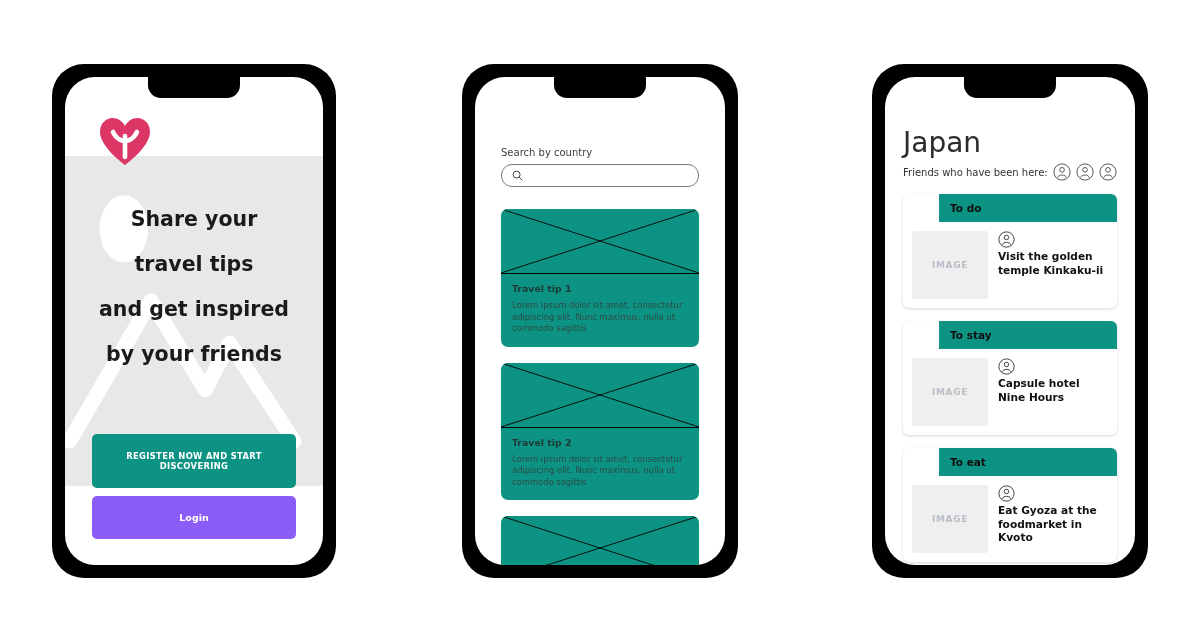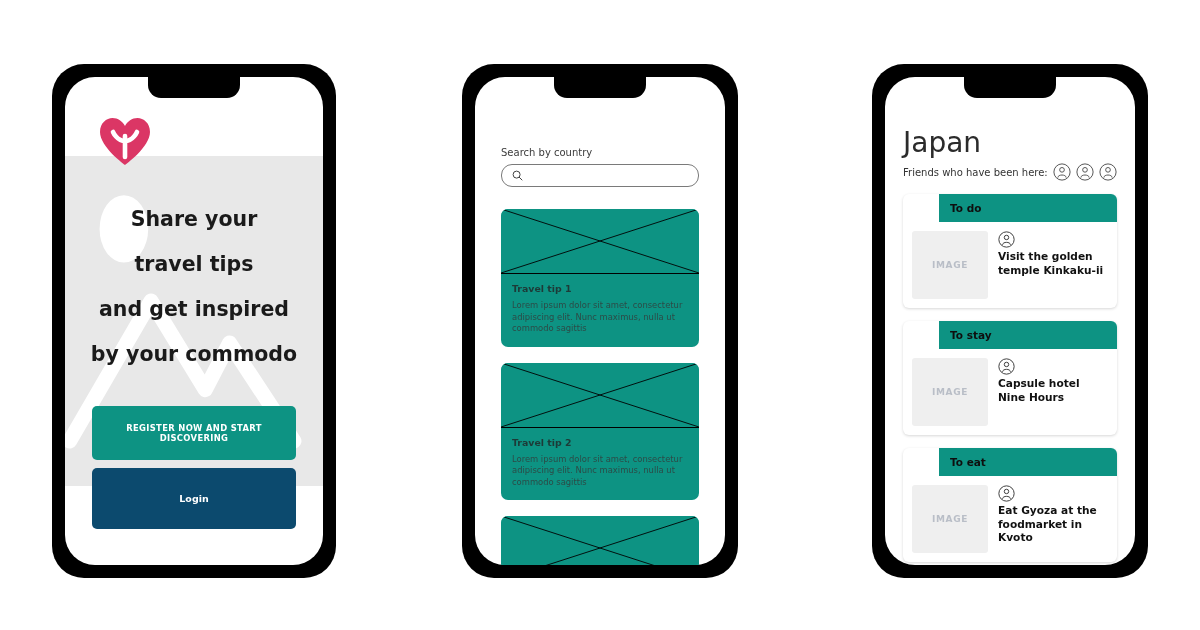--- a/index.html
+++ b/index.html
@@ -19,27 +19,27 @@
          border-bottom-left-radius:13px;border-bottom-right-radius:13px;z-index:30;}
 
   
   #phone1{left:52px;top:64px;width:284px;height:514px;}
   .p1-hero{position:absolute;left:0;right:0;top:79px;height:330px;background:#e8e8e8;overflow:hidden;}
   .p1-watermark{position:absolute;inset:0;}
   .logo-heart{position:absolute;left:33px;top:39px;width:54px;height:50px;z-index:10;}
   .p1-head{position:absolute;left:0;right:0;top:120px;z-index:12;
            text-align:center;color:#1a1a1a;font-weight:bold;font-size:20.5px;line-height:45px;}
   .p1-head div{white-space:nowrap;}
-  .p1-buttons{position:absolute;left:27px;right:27px;bottom:36px;z-index:14;}
+  .p1-buttons{position:absolute;left:27px;right:27px;bottom:26px;z-index:14;}
   .btn{display:block;width:100%;box-sizing:border-box;border:0;border-radius:5px;
        text-align:center;font-family:inherit;cursor:pointer;}
   .btn-register{background:#0d9383;color:#ffffff;font-size:8.4px;font-weight:bold;
                 letter-spacing:.35px;padding:17px 4px;}
-  .btn-login{background:#0c4a6e;color:#ffffff;font-size:9.5px;font-weight:bold;
-             padding:25px 4px;margin-top:8px;}
+  .btn-login{background:#8b5cf6;color:#ffffff;font-size:9.5px;font-weight:bold;
+             padding:16px 4px;margin-top:8px;}
 
   
   #phone2{left:462px;top:64px;width:276px;height:514px;}
   .p2-body{position:absolute;inset:0;padding:0;}
   .search-wrap{position:absolute;left:26px;right:26px;top:70px;}
   .search-label{font-size:10px;color:#3b3b3b;margin-bottom:6px;}
   .search-field{position:relative;height:21px;border:1px solid #7a7a7a;border-radius:11px;
                 background:#ffffff;display:flex;align-items:center;padding:0 10px;}
   .search-field svg{flex:0 0 auto;}
   .search-input{border:0;outline:0;background:transparent;font-family:inherit;
@@ -92,21 +92,21 @@
         <path d="M27 49 C27 49 2 31 2 16 C2 7 8.5 2 14.5 2 C20 2 24.5 5.5 27 10
                  C29.5 5.5 34 2 39.5 2 C45.5 2 52 7 52 16 C52 31 27 49 27 49 Z" fill="#db3665"></path>
           <path d="M27 20 L27 41" stroke="#ffffff" stroke-width="4.6" stroke-linecap="round"></path>
           <path d="M15 16 C15 16 19 25 27 25 C35 25 39 16 39 16" fill="none" stroke="#ffffff" stroke-width="4.6" stroke-linecap="round"></path>
       </svg>
 
       <div class="p1-head">
         <div>Share your</div>
         <div>travel tips</div>
         <div>and get inspired</div>
-        <div>by your commodo</div>
+        <div>by your friends</div>
       </div>
 
       <div class="p1-buttons">
         <button class="btn btn-register">REGISTER NOW AND START DISCOVERING</button>
         <button class="btn btn-login">Login</button>
       </div>
     </div>
   </div>
 
   <div class="phone" id="phone2">

